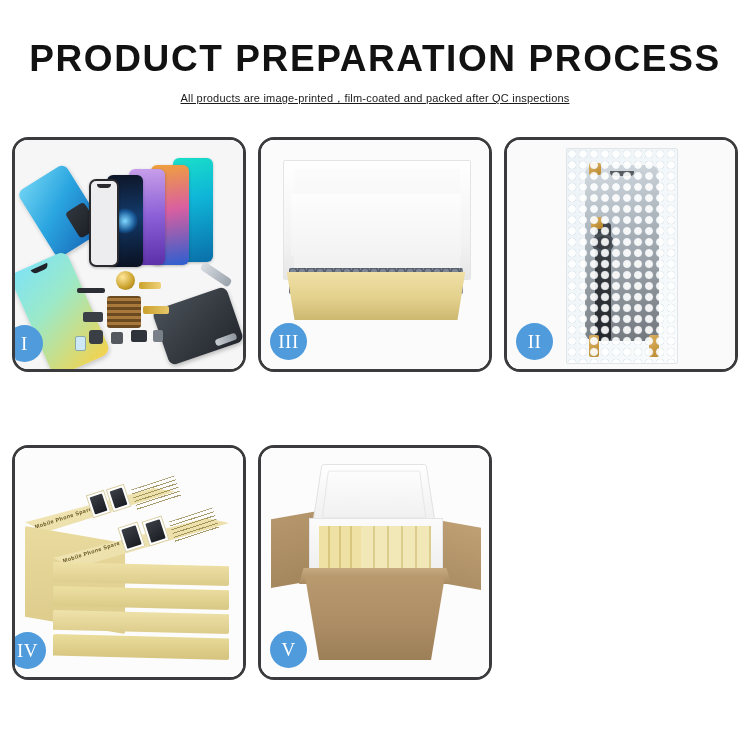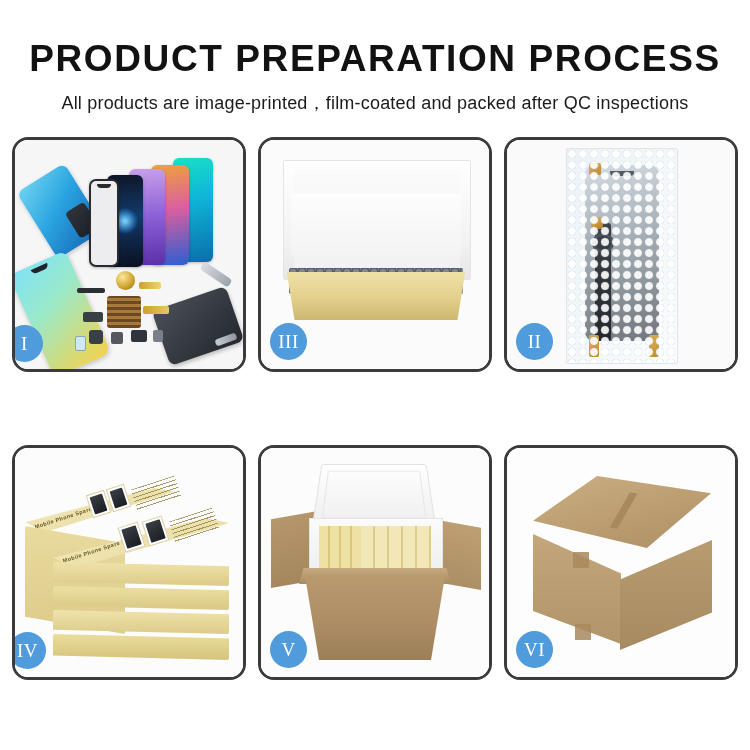--- a/index.html
+++ b/index.html
@@ -10,22 +10,22 @@
   }
   .page{width:750px;height:536px;position:relative;}
 
   
   .header{width:750px;text-align:center;padding-top:40px;box-sizing:border-box;}
   .title{
     font-size:37px;font-weight:700;color:#121212;
     letter-spacing:1.6px;line-height:1.05;white-space:nowrap;
   }
   .subtitle{
-    margin-top:12px;font-size:18px;color:#1b1b1b;font-weight:400;
-    letter-spacing:.2px;white-space:nowrap;
+    margin-top:12px;font-size:11px;color:#1b1b1b;font-weight:400;
+    letter-spacing:.2px;white-space:nowrap;text-decoration:underline;
   }
 
   
   .grid{
     position:absolute;left:12px;top:137px;width:726px;height:543px;
     display:grid;grid-template-columns:repeat(3,234px);
     grid-template-rows:repeat(2,235px);
     column-gap:12px;row-gap:73px;
   }
   .panel{
@@ -333,29 +333,15 @@
         <div class="c5-yel"></div>
         <div class="c5-yel2"></div>
         <div class="c5-rim"></div>
         <div class="c5-body"></div>
       </div>
       <div class="badge inside">
         <span>V</span>
       </div>
     </div>
 
-    <div class="panel">
-      <div class="photo">
-        <div class="p6-bg"></div>
-        <div class="c6-top"></div>
-        <div class="c6-seam"></div>
-        <div class="c6-left"></div>
-        <div class="c6-right"></div>
-        <div class="c6-tab t1"></div>
-        <div class="c6-tab t2"></div>
-      </div>
-      <div class="badge inside">
-        <span>VI</span>
-      </div>
-    </div>
 
   </div>
 </div>
 
 </body></html>

